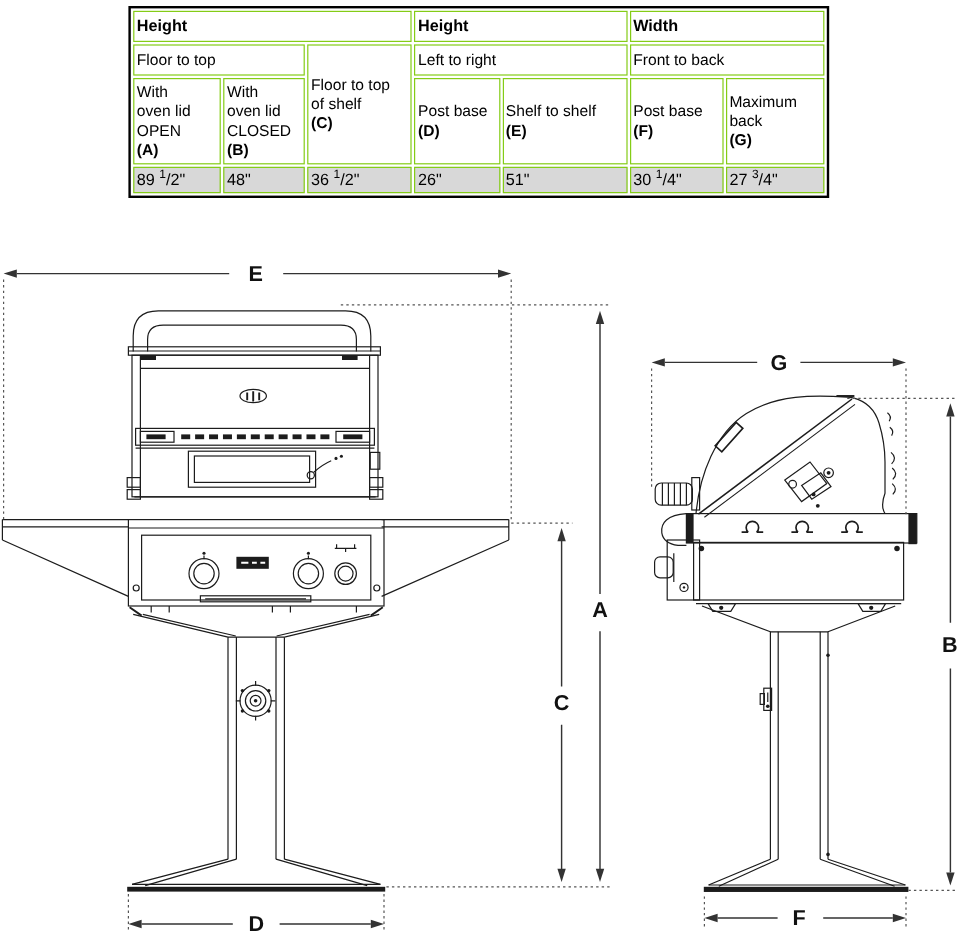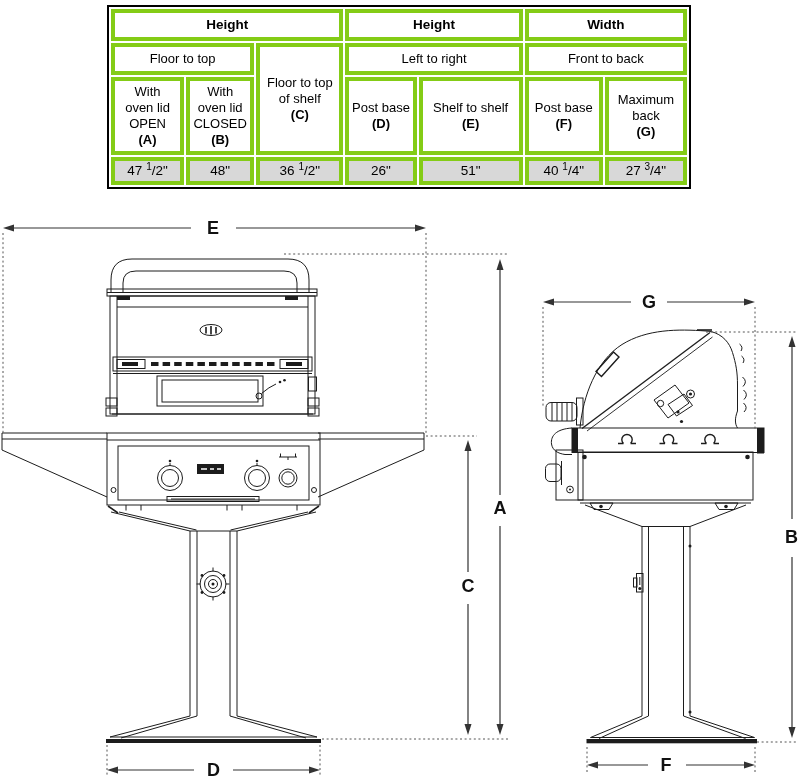--- a/index.html
+++ b/index.html
@@ -2,21 +2,21 @@
 <html><head>
 <meta charset="utf-8">
 <style>
   html,body{margin:0;padding:0;}
   body{width:800px;height:779px;background:#fff;position:relative;
        font-family:"Liberation Sans",sans-serif;color:#000;overflow:hidden;}
   
   table.spec{position:absolute;left:107px;top:5px;width:584px;
       border-collapse:separate;border-spacing:2px;border:2px solid #000;
       table-layout:fixed;background:#fff;}
-  table.spec td{border:4px solid #84cc16;text-align:center;vertical-align:middle;
+  table.spec td{border:1px solid #84cc16;vertical-align:middle;
       font-size:13px;line-height:1.22;padding:1px 2px;background:#fff;}
   table.spec tr.r1 td{height:22px;font-weight:bold;font-size:13.5px;}
   table.spec tr.r2 td{height:22px;margin-top:17px;}
   table.spec tr.r3 td{height:68px;}
   table.spec tr.r4 td{height:18px;background:#d8d8d8;font-size:13.5px;}
   .pre{white-space:pre-line;}
   .letter{display:block;font-weight:bold;}
   td.colc .letter{margin-top:1px;}
   sup{font-size:10px;line-height:0;}
   
@@ -84,26 +84,26 @@
       <span class="pre">Post base</span>
       <span class="letter">(F)</span>
     </td>
     <td>
       <span class="pre">Maximum
 back</span>
       <span class="letter">(G)</span>
     </td>
   </tr>
   <tr class="r4">
-    <td><span>47 </span><sup>1</sup><span>/2"</span></td>
+    <td><span>89 </span><sup>1</sup><span>/2"</span></td>
     <td><span>48"</span><sup></sup><span></span></td>
     <td><span>36 </span><sup>1</sup><span>/2"</span></td>
     <td><span>26"</span><sup></sup><span></span></td>
     <td><span>51"</span><sup></sup><span></span></td>
-    <td><span>40 </span><sup>1</sup><span>/4"</span></td>
+    <td><span>30 </span><sup>1</sup><span>/4"</span></td>
     <td><span>27 </span><sup>3</sup><span>/4"</span></td>
   </tr>
 </tbody>
   </table>
 
 <svg width="800" height="584" viewBox="0 195 800 584">
 
   <g>
 
     <path class="ln" d="M111 293 V280 Q111 259 132 259 H288 Q309 259 309 280 V293"></path>

